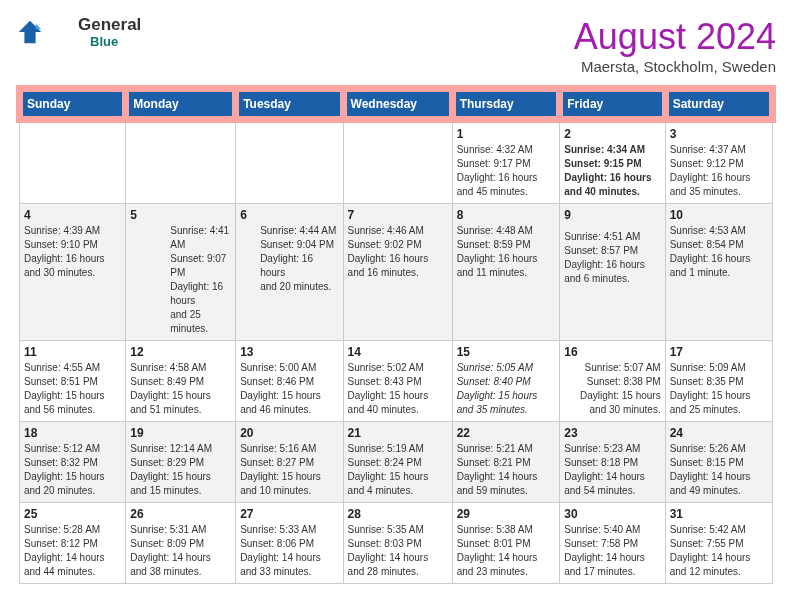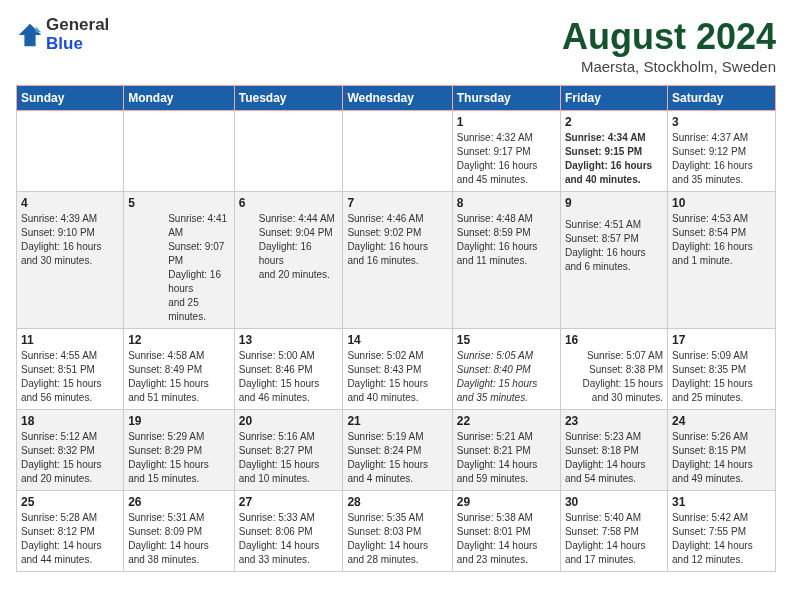--- a/index.html
+++ b/index.html
@@ -12,66 +12,68 @@
     }
     .header {
       display: flex;
       justify-content: space-between;
       align-items: flex-start;
       margin-bottom: 10px;
     }
     .logo {
       display: flex;
       align-items: center;
+      gap: 32px;
     }
     .logo-text {
       display: flex;
       flex-direction: column;
       line-height: 1.1;
     }
     .logo-general {
       font-size: 17px;
       font-weight: bold;
       color: #333;
     }
     .logo-blue {
-      font-size: 17px;
+      font-size: 13px;
       font-weight: bold;
-      color: #1d4ed8;
+      color: #0f766e;
+      margin-left: 12px;
     }
     .logo-icon {
       width: 28px;
       height: 28px;
       margin-right: 2px;
     }
     .title-block {
       text-align: right;
     }
     .month-title {
       font-size: 36px;
-      font-weight: bold;
-      color: #14532d;
+      font-weight: normal;
+      color: #a21caf;
     }
     .location {
       font-size: 15px;
       color: #444;
     }
     .calendar {
       width: 100%;
       border-collapse: collapse;
       font-size: 10.5px;
     }
     .calendar th {
       background: #1a5fa8;
       color: #fff;
       padding: 5px 4px;
       text-align: left;
       font-size: 12px;
       font-weight: bold;
-      border: 1px solid #fca5a5;
+      border: 7px solid #fca5a5;
     }
     .calendar td {
       border: 1px solid #ccc;
       vertical-align: top;
       padding: 4px 4px 4px 4px;
       width: 113px;
       min-height: 80px;
       background: #fff;
     }
     .calendar tr:nth-child(even) td {
@@ -259,21 +261,21 @@
       <tr>
         <td>
           <span class="day-number">18</span>
           <div class="day-info" style="white-space: pre-line;">Sunrise: 5:12 AM
 Sunset: 8:32 PM
 Daylight: 15 hours
 and 20 minutes.</div>
         </td>
         <td>
           <span class="day-number">19</span>
-          <div class="day-info" style="white-space: pre-line;">Sunrise: 5:29 AM
+          <div class="day-info" style="white-space: pre-line;">Sunrise: 12:14 AM
 Sunset: 8:29 PM
 Daylight: 15 hours
 and 15 minutes.</div>
         </td>
         <td>
           <span class="day-number">20</span>
           <div class="day-info" style="white-space: pre-line;">Sunrise: 5:16 AM
 Sunset: 8:27 PM
 Daylight: 15 hours
 and 10 minutes.</div>

